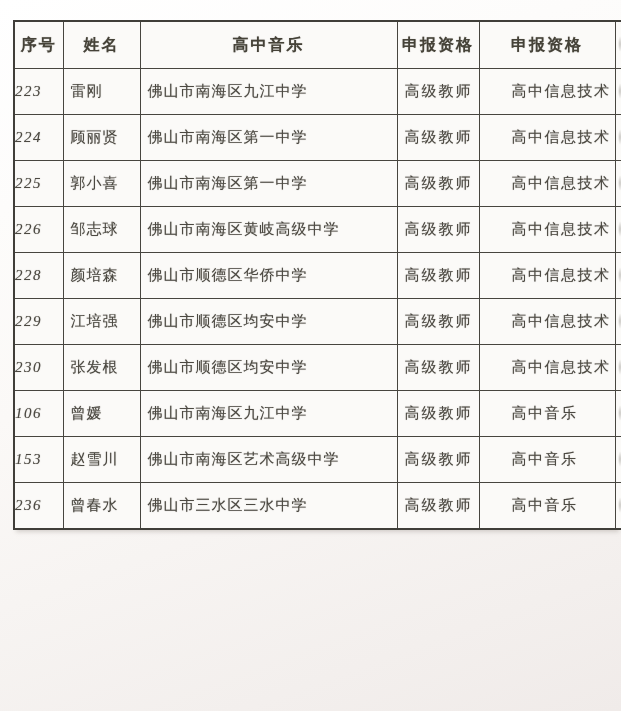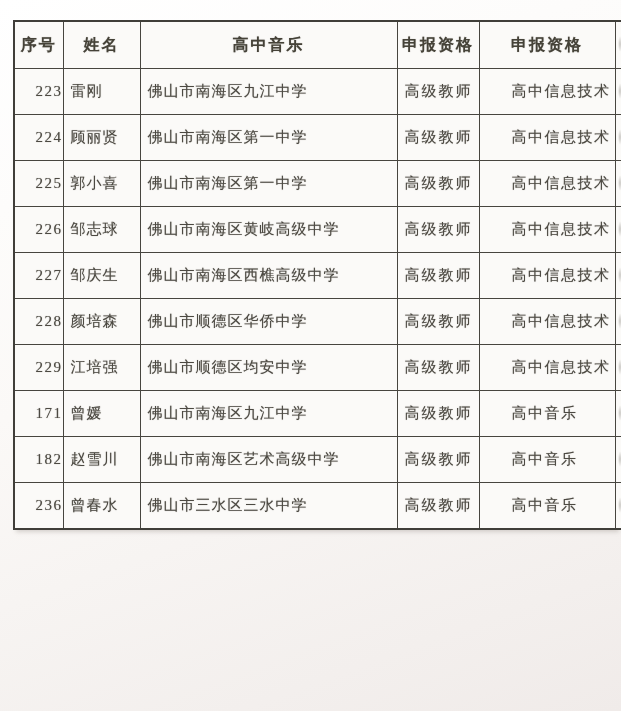--- a/index.html
+++ b/index.html
@@ -44,24 +44,25 @@
   .scan-table thead th {
     height: 46px;
     text-align: center;
     padding: 0;
     font-weight: 600;
     font-size: 16px;
     letter-spacing: 2px;
     color: #454238;
   }
   .scan-table td.cell-index {
-    text-align: right;
+    text-align: left;
     padding: 0;
     letter-spacing: 1.5px;
     font-family: "Liberation Serif", "DejaVu Serif", serif;
+    font-style: italic;
   }
   .scan-table td.cell-qualification { letter-spacing: 2px; margin-top: 8px; }
   .scan-table td.cell-specialty { letter-spacing: 1.5px; padding-left: 32px; }
   
   .scan-table .sliver {
     border-right: none;
     padding: 0;
     position: relative;
   }
   .scan-table .sliver::after {
@@ -123,53 +124,53 @@
       </tr>
       <tr>
         <td class="cell-index">226</td>
         <td class="cell-name">邹志球</td>
         <td class="cell-work-unit">佛山市南海区黄岐高级中学</td>
         <td class="cell-qualification">高级教师</td>
         <td class="cell-specialty">高中信息技术</td>
         <td class="sliver"></td>
       </tr>
       <tr>
-        <td class="cell-index">227</td>
-        <td class="cell-name">邹庆生</td>
-        <td class="cell-work-unit">佛山市南海区西樵高级中学</td>
-        <td class="cell-qualification">高级教师</td>
-        <td class="cell-specialty">高中信息技术</td>
-        <td class="sliver"></td>
-      </tr>
-      <tr>
         <td class="cell-index">228</td>
         <td class="cell-name">颜培森</td>
         <td class="cell-work-unit">佛山市顺德区华侨中学</td>
         <td class="cell-qualification">高级教师</td>
         <td class="cell-specialty">高中信息技术</td>
         <td class="sliver"></td>
       </tr>
       <tr>
         <td class="cell-index">229</td>
         <td class="cell-name">江培强</td>
         <td class="cell-work-unit">佛山市顺德区均安中学</td>
         <td class="cell-qualification">高级教师</td>
         <td class="cell-specialty">高中信息技术</td>
         <td class="sliver"></td>
       </tr>
       <tr>
-        <td class="cell-index">171</td>
+        <td class="cell-index">230</td>
+        <td class="cell-name">张发根</td>
+        <td class="cell-work-unit">佛山市顺德区均安中学</td>
+        <td class="cell-qualification">高级教师</td>
+        <td class="cell-specialty">高中信息技术</td>
+        <td class="sliver"></td>
+      </tr>
+      <tr>
+        <td class="cell-index">106</td>
         <td class="cell-name">曾媛</td>
         <td class="cell-work-unit">佛山市南海区九江中学</td>
         <td class="cell-qualification">高级教师</td>
         <td class="cell-specialty">高中音乐</td>
         <td class="sliver"></td>
       </tr>
       <tr>
-        <td class="cell-index">182</td>
+        <td class="cell-index">153</td>
         <td class="cell-name">赵雪川</td>
         <td class="cell-work-unit">佛山市南海区艺术高级中学</td>
         <td class="cell-qualification">高级教师</td>
         <td class="cell-specialty">高中音乐</td>
         <td class="sliver"></td>
       </tr>
       <tr>
         <td class="cell-index">236</td>
         <td class="cell-name">曾春水</td>
         <td class="cell-work-unit">佛山市三水区三水中学</td>

